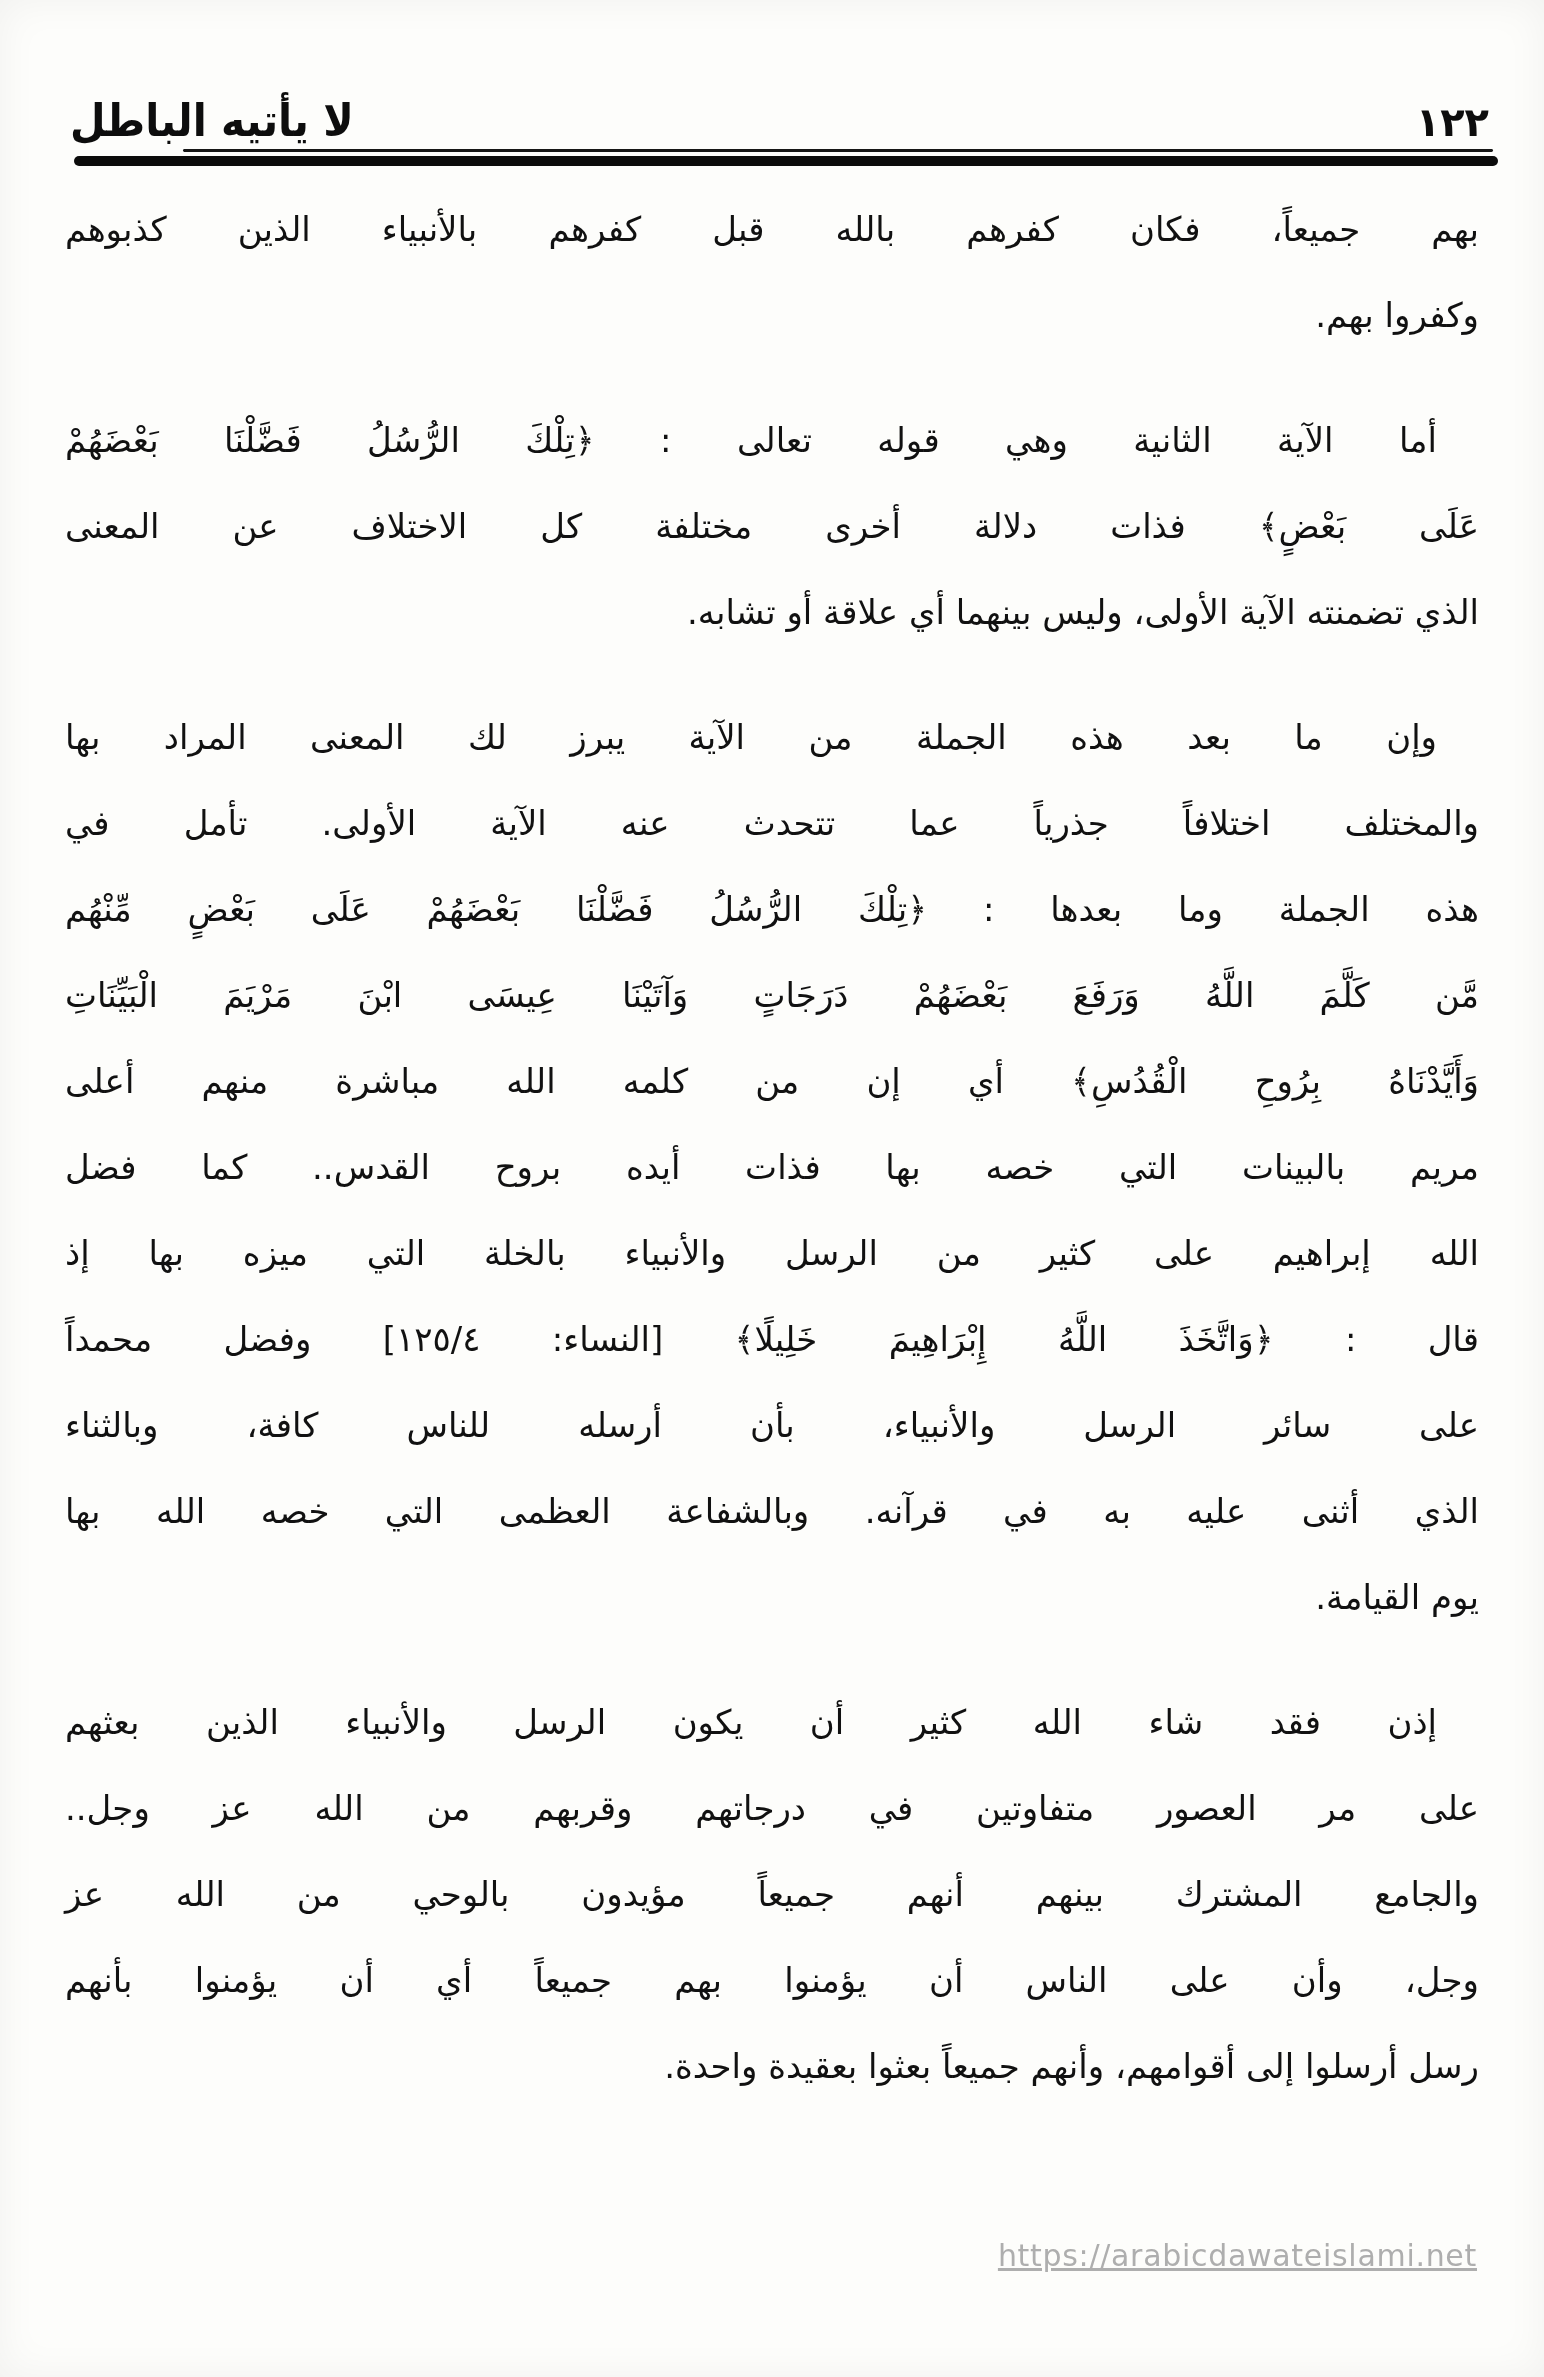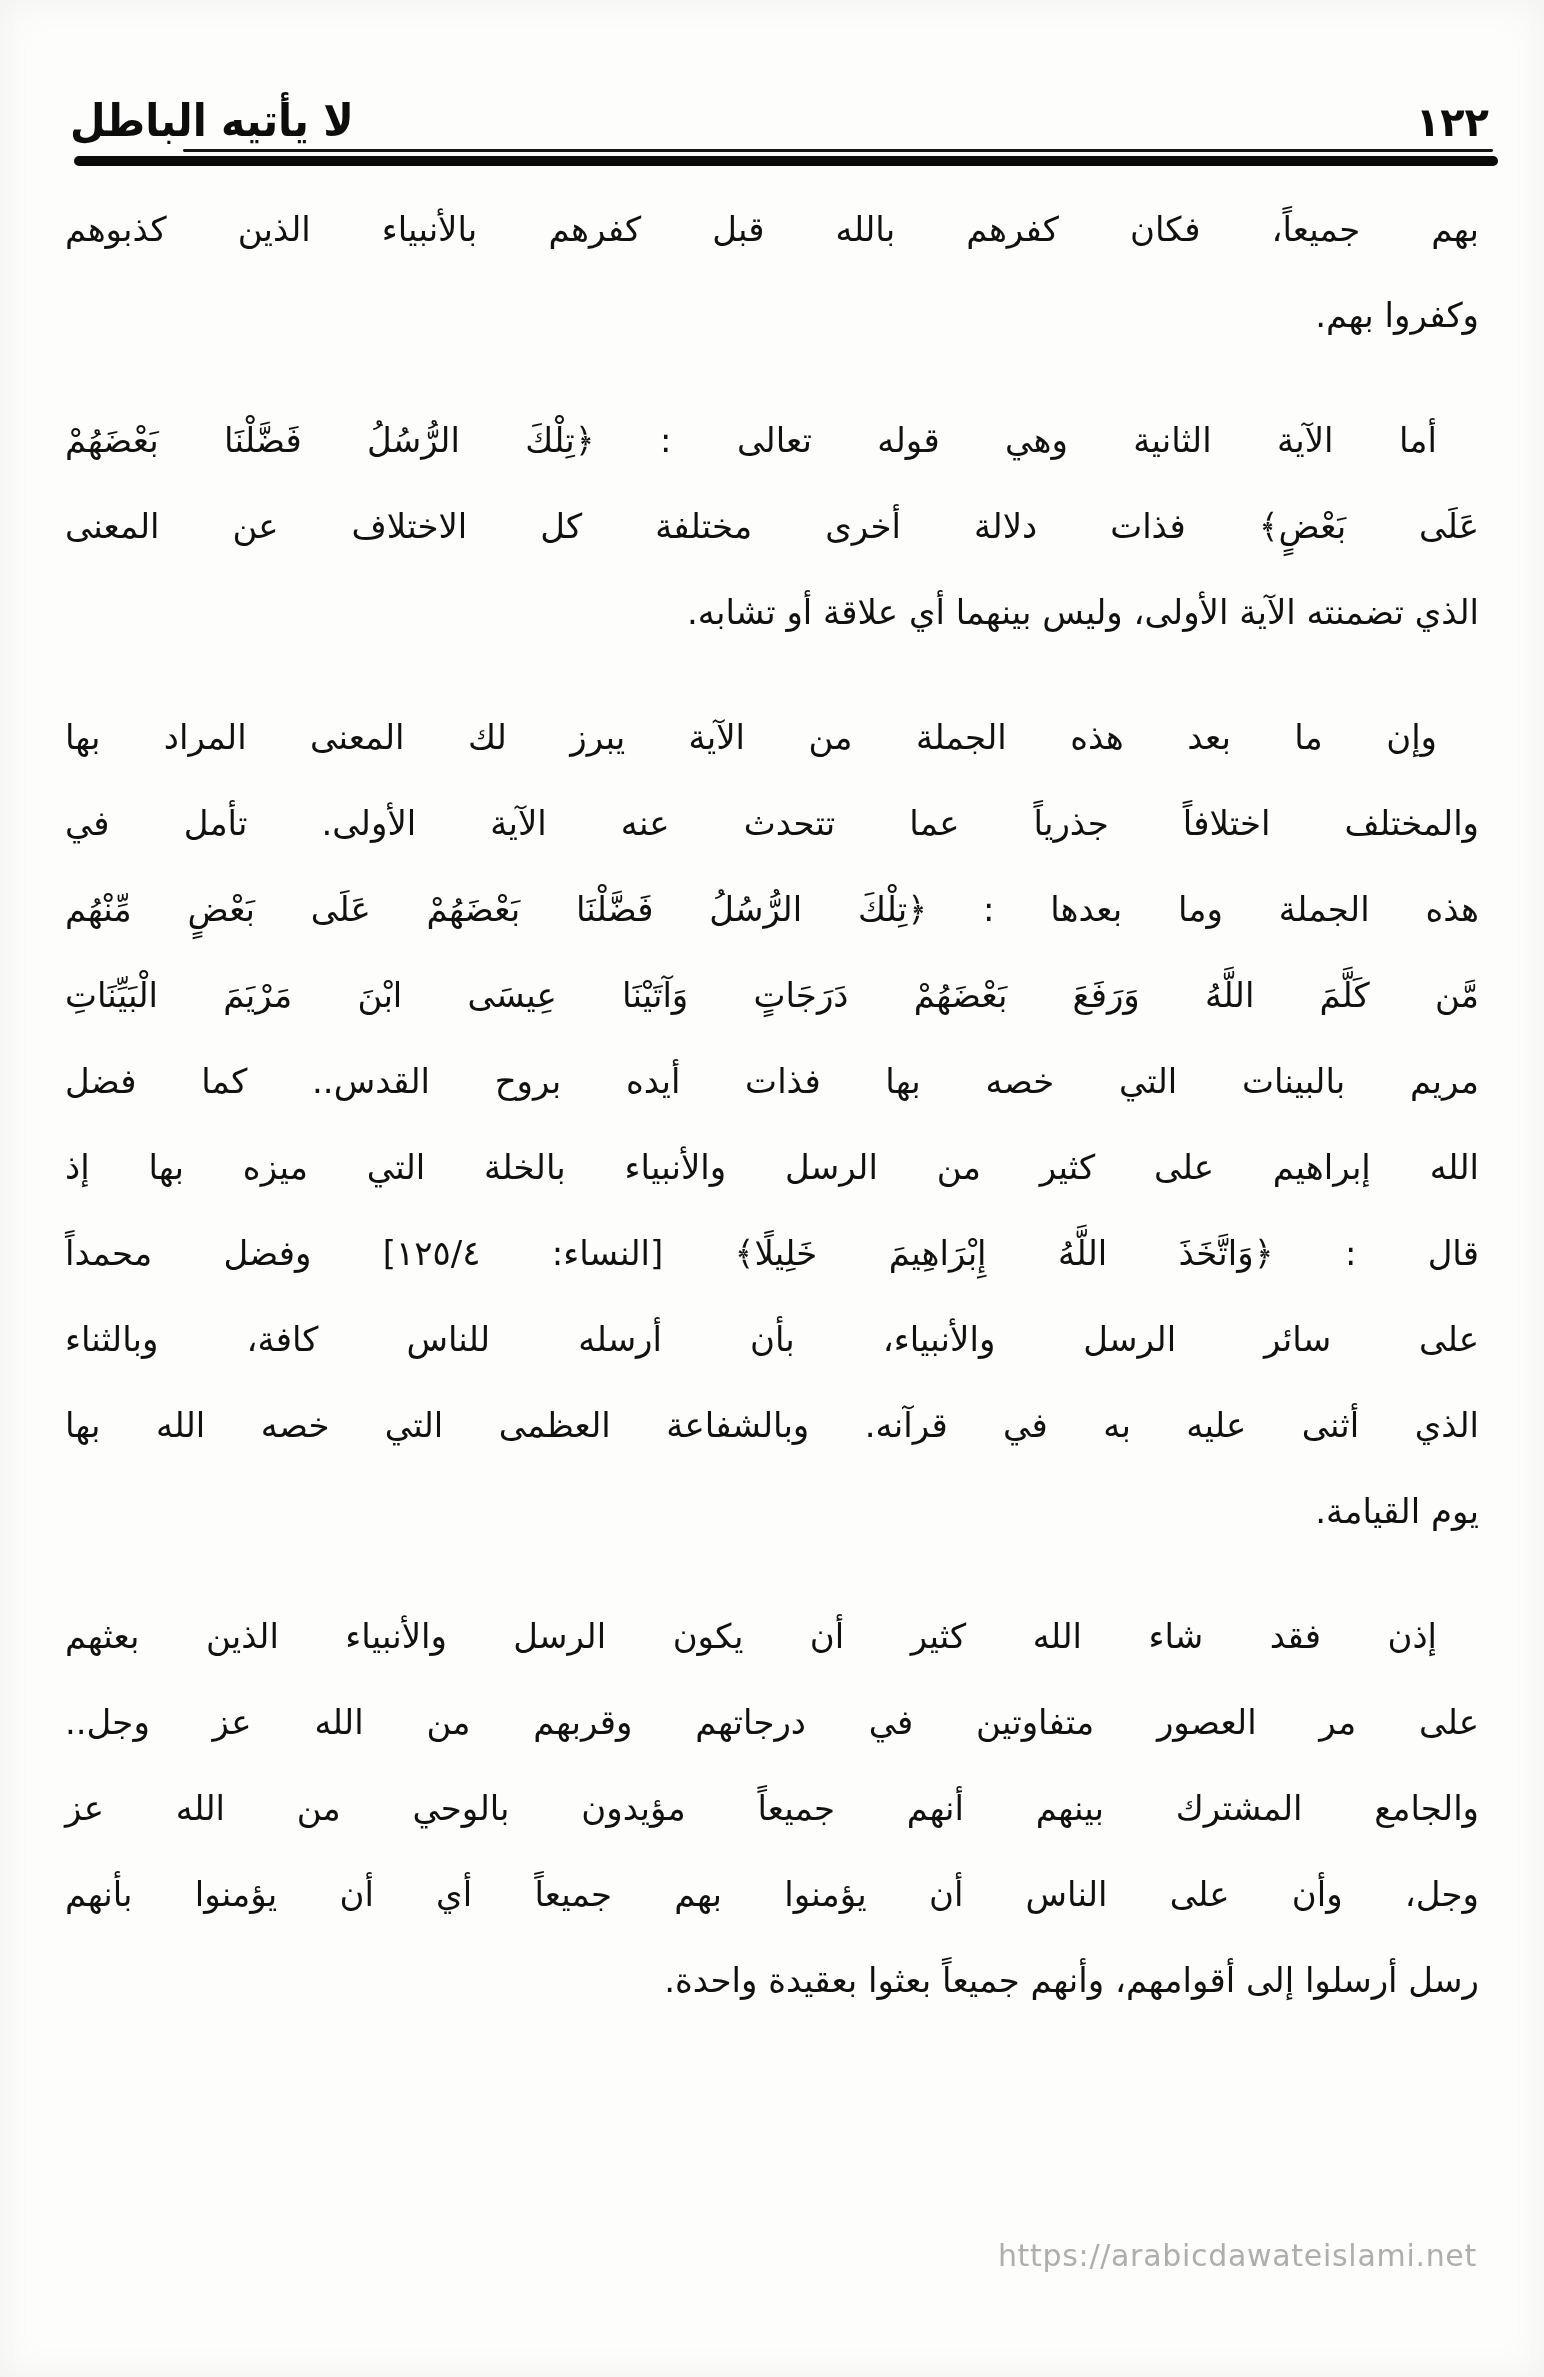--- a/index.html
+++ b/index.html
@@ -64,20 +64,21 @@
   .watermark{
     position:absolute;
     top:2238px;
     right:67px;
     direction:ltr;
     font-family:"DejaVu Sans",sans-serif;
     font-weight:normal;
     font-size:30px;
     color:#aeaeae;
     letter-spacing:0.7px;
+    text-decoration:underline;
   }
 </style>
 </head>
 <body>
 
 <div class="page">
 
   <div class="header">
     <div class="page-number">١٢٢</div>
     <div class="book-title">لا يأتيه الباطل</div>
@@ -99,20 +100,21 @@
       <div class="line indent">أما الآية الثانية وهي قوله تعالى : ﴿تِلْكَ الرُّسُلُ فَضَّلْنَا بَعْضَهُمْ</div>
       <div class="line">عَلَى بَعْضٍ﴾ فذات دلالة أخرى مختلفة كل الاختلاف عن المعنى</div>
       <div class="line end">الذي تضمنته الآية الأولى، وليس بينهما أي علاقة أو تشابه.</div>
     </div>
 
     <div class="para">
       <div class="line indent">وإن ما بعد هذه الجملة من الآية يبرز لك المعنى المراد بها</div>
       <div class="line">والمختلف اختلافاً جذرياً عما تتحدث عنه الآية الأولى. تأمل في</div>
       <div class="line">هذه الجملة وما بعدها : ﴿تِلْكَ الرُّسُلُ فَضَّلْنَا بَعْضَهُمْ عَلَى بَعْضٍ مِّنْهُم</div>
       <div class="line">مَّن كَلَّمَ اللَّهُ وَرَفَعَ بَعْضَهُمْ دَرَجَاتٍ وَآتَيْنَا عِيسَى ابْنَ مَرْيَمَ الْبَيِّنَاتِ</div>
+      <div class="line">وَأَيَّدْنَاهُ بِرُوحِ الْقُدُسِ﴾ أي إن من كلمه الله مباشرة منهم أعلى</div>
       <div class="line">مريم بالبينات التي خصه بها فذات أيده بروح القدس.. كما فضل</div>
       <div class="line">الله إبراهيم على كثير من الرسل والأنبياء بالخلة التي ميزه بها إذ</div>
       <div class="line">قال : ﴿وَاتَّخَذَ اللَّهُ إِبْرَاهِيمَ خَلِيلًا﴾ [النساء: ١٢٥/٤] وفضل محمداً</div>
       <div class="line">على سائر الرسل والأنبياء، بأن أرسله للناس كافة، وبالثناء</div>
       <div class="line">الذي أثنى عليه به في قرآنه. وبالشفاعة العظمى التي خصه الله بها</div>
       <div class="line end">يوم القيامة.</div>
     </div>
 
     <div class="para">
       <div class="line indent">إذن فقد شاء الله كثير أن يكون الرسل والأنبياء الذين بعثهم</div>

